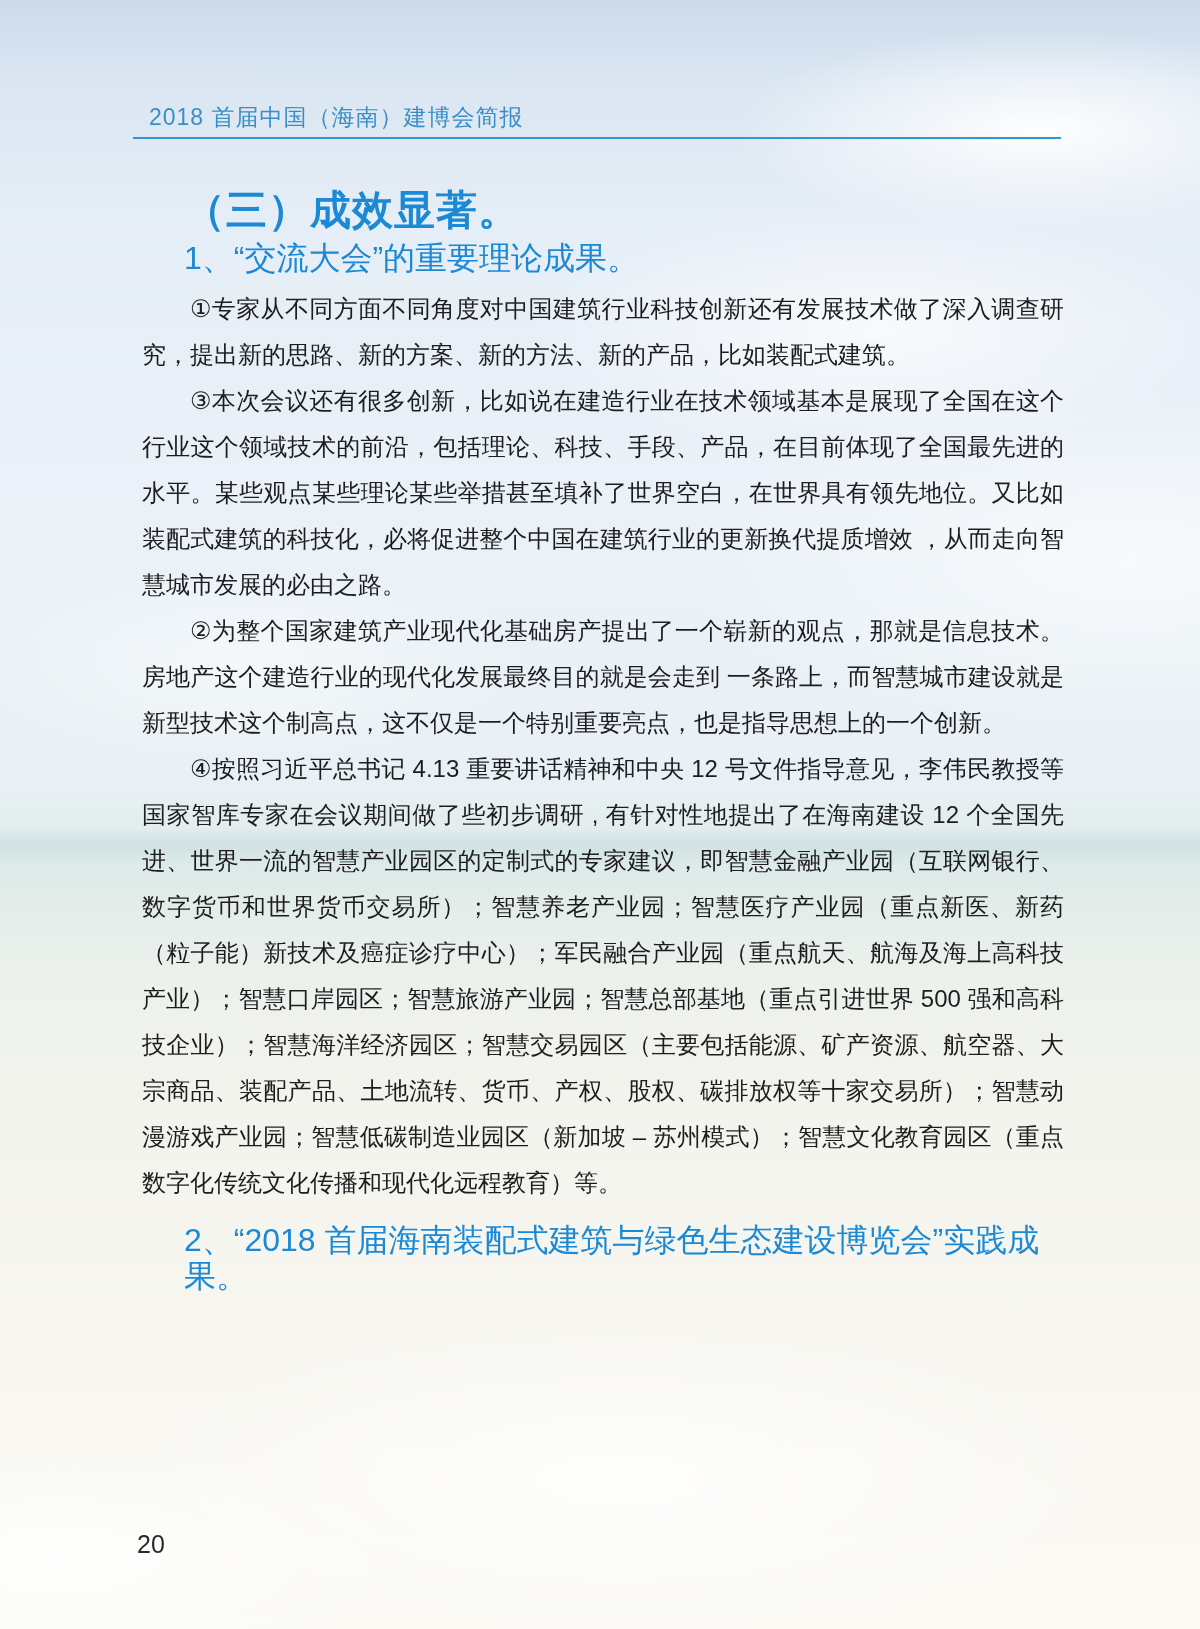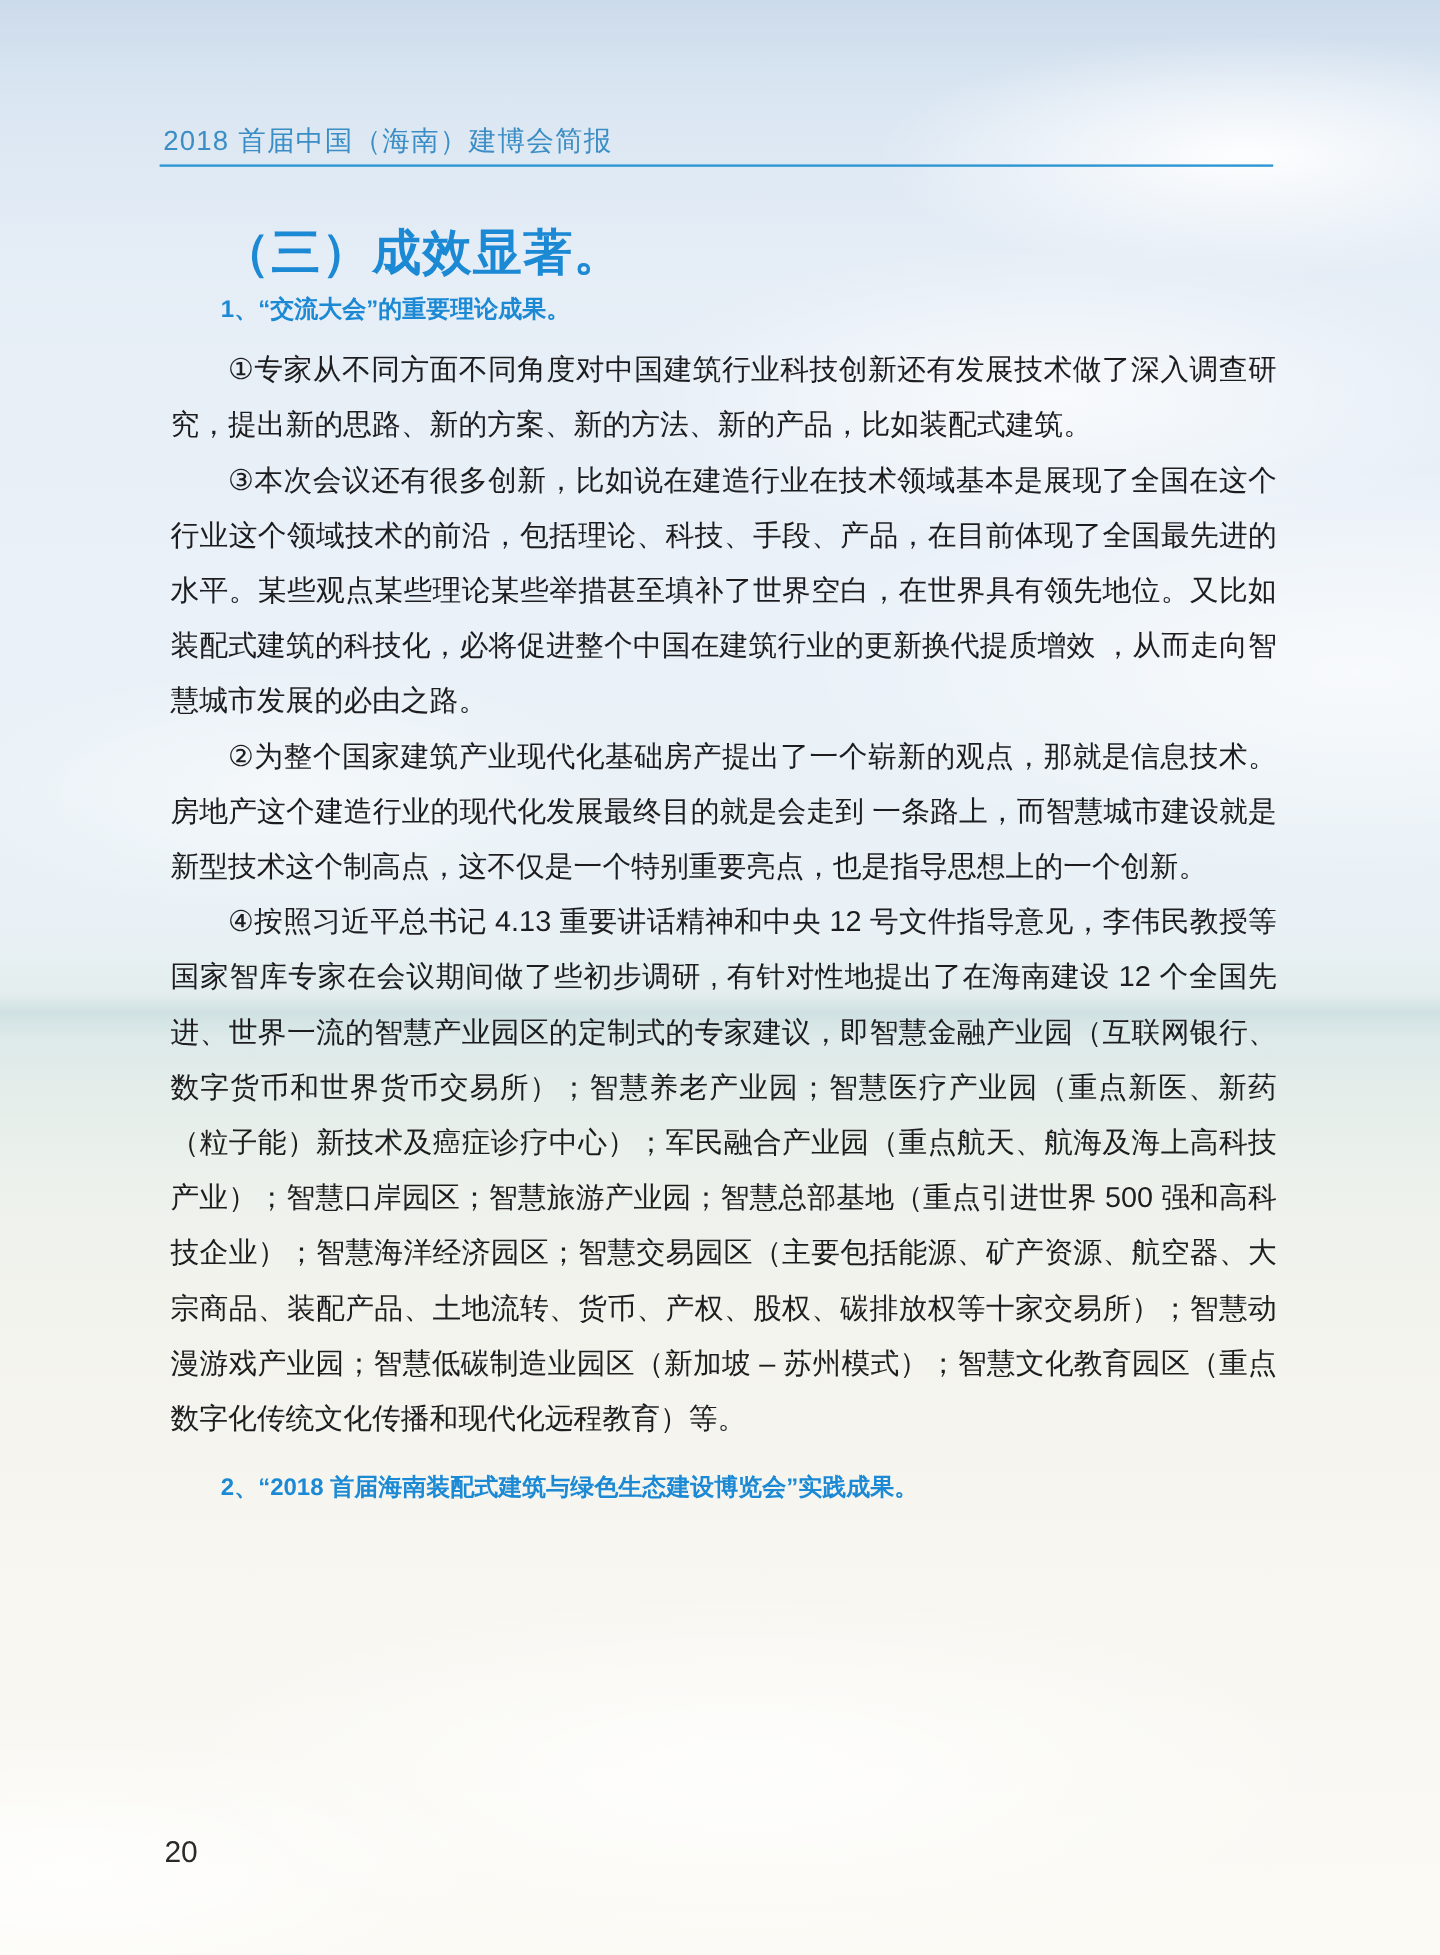--- a/index.html
+++ b/index.html
@@ -25,21 +25,21 @@
       
       linear-gradient(180deg, rgba(170,200,210,0) 50.8%, rgba(160,195,205,0.28) 51.8%, rgba(200,225,225,0.12) 53.2%, rgba(200,225,225,0) 55%),
       
       linear-gradient(180deg,
         #ccdbeb 0%, #dae6f2 5%, #e5edf6 13%, #eaf1f8 30%,
         #e9f1f6 47%, #e3edec 51.5%, #e0ebe9 54%, #ecf1ec 60%,
         #f3f3ed 67%, #f7f6f0 80%, #fbfaf5 100%);
   }
   .header-title {
     position: absolute;
-    left: 136px;
+    left: 149px;
     top: 102px;
     font-size: 23px;
     letter-spacing: 1px;
     color: #3b8ec5;
   }
   .header-rule {
     position: absolute;
     left: 133px;
     top: 137px;
     width: 928px;
@@ -58,23 +58,23 @@
     padding-left: 42px;
     font-size: 41px;
     line-height: 40px;
     font-weight: bold;
     color: #1b89d4;
     letter-spacing: 1px;
   }
   .sub-title {
     margin: 10px 0 10px 0;
     padding-left: 42px;
-    font-size: 20px;
+    font-size: 32px;
     line-height: 36px;
-    font-weight: bold;
+    font-weight: normal;
     color: #1b89d4;
   }
   .sub-title.second {
     margin-top: 16px;
     margin-bottom: 10px;
   }
   .body-para {
     margin: 0;
     font-size: 24px;
     line-height: 46px;

